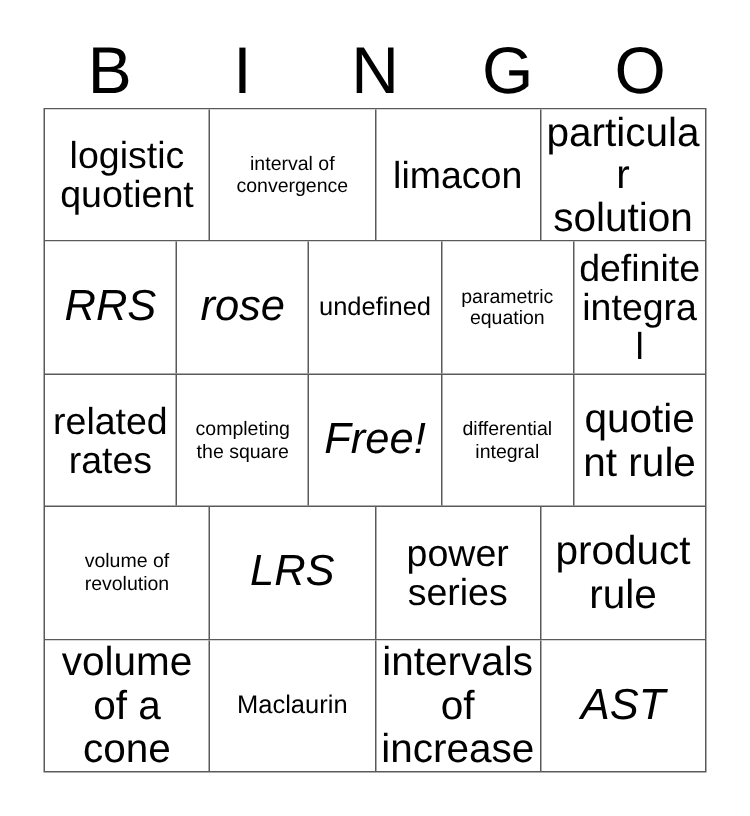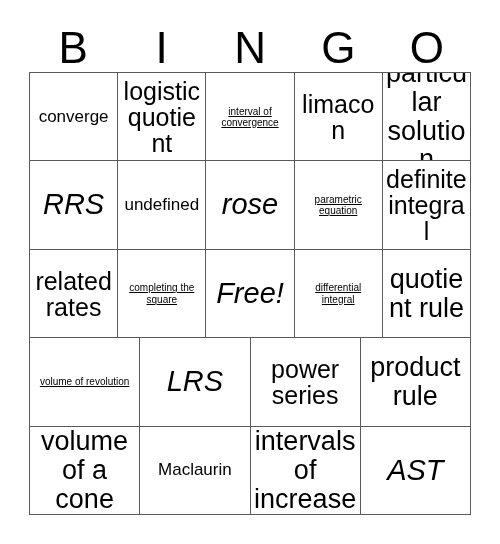--- a/index.html
+++ b/index.html
@@ -84,21 +84,21 @@
   .cell-text {
     display: block;
     width: 100%;
     line-height: 1.04;
     word-wrap: break-word;
     overflow-wrap: break-word;
     hyphens: none;
   }
 
   
-  .fs-xs  { font-size: 10px; line-height: 1.12; text-decoration: underline; }
+  .fs-xs  { font-size: 13px; line-height: 1.12; }
   .fs-sm  { font-size: 17px; line-height: 1.08; }
   .fs-md  { font-size: 27px; line-height: 1.06; }
   .fs-lg  { font-size: 25px; line-height: 1.04; }
   .fs-xl  { font-size: 29px; line-height: 1.02; font-style: italic; }
 </style>
 </head>
 <body>
 
 <div id="bingo-card">
 
@@ -107,45 +107,42 @@
     <div class="header-letter">I</div>
     <div class="header-letter">N</div>
     <div class="header-letter">G</div>
     <div class="header-letter">O</div>
   </div>
 
   <div id="bingo-grid">
 
     <div class="bingo-row">
       <div class="bingo-cell">
-        <span class="cell-text fs-sm">converge</span>
-      </div>
-      <div class="bingo-cell">
         <span class="cell-text fs-lg">logistic quotient</span>
       </div>
       <div class="bingo-cell">
         <span class="cell-text fs-xs">interval of convergence</span>
       </div>
       <div class="bingo-cell">
         <span class="cell-text fs-lg">limacon</span>
       </div>
       <div class="bingo-cell">
         <span class="cell-text fs-md">particular solution</span>
       </div>
     </div>
 
     <div class="bingo-row">
       <div class="bingo-cell">
         <span class="cell-text fs-xl">RRS</span>
       </div>
       <div class="bingo-cell">
-        <span class="cell-text fs-sm">undefined</span>
+        <span class="cell-text fs-xl">rose</span>
       </div>
       <div class="bingo-cell">
-        <span class="cell-text fs-xl">rose</span>
+        <span class="cell-text fs-sm">undefined</span>
       </div>
       <div class="bingo-cell">
         <span class="cell-text fs-xs">parametric equation</span>
       </div>
       <div class="bingo-cell">
         <span class="cell-text fs-lg">definite integral</span>
       </div>
     </div>
 
     <div class="bingo-row">

